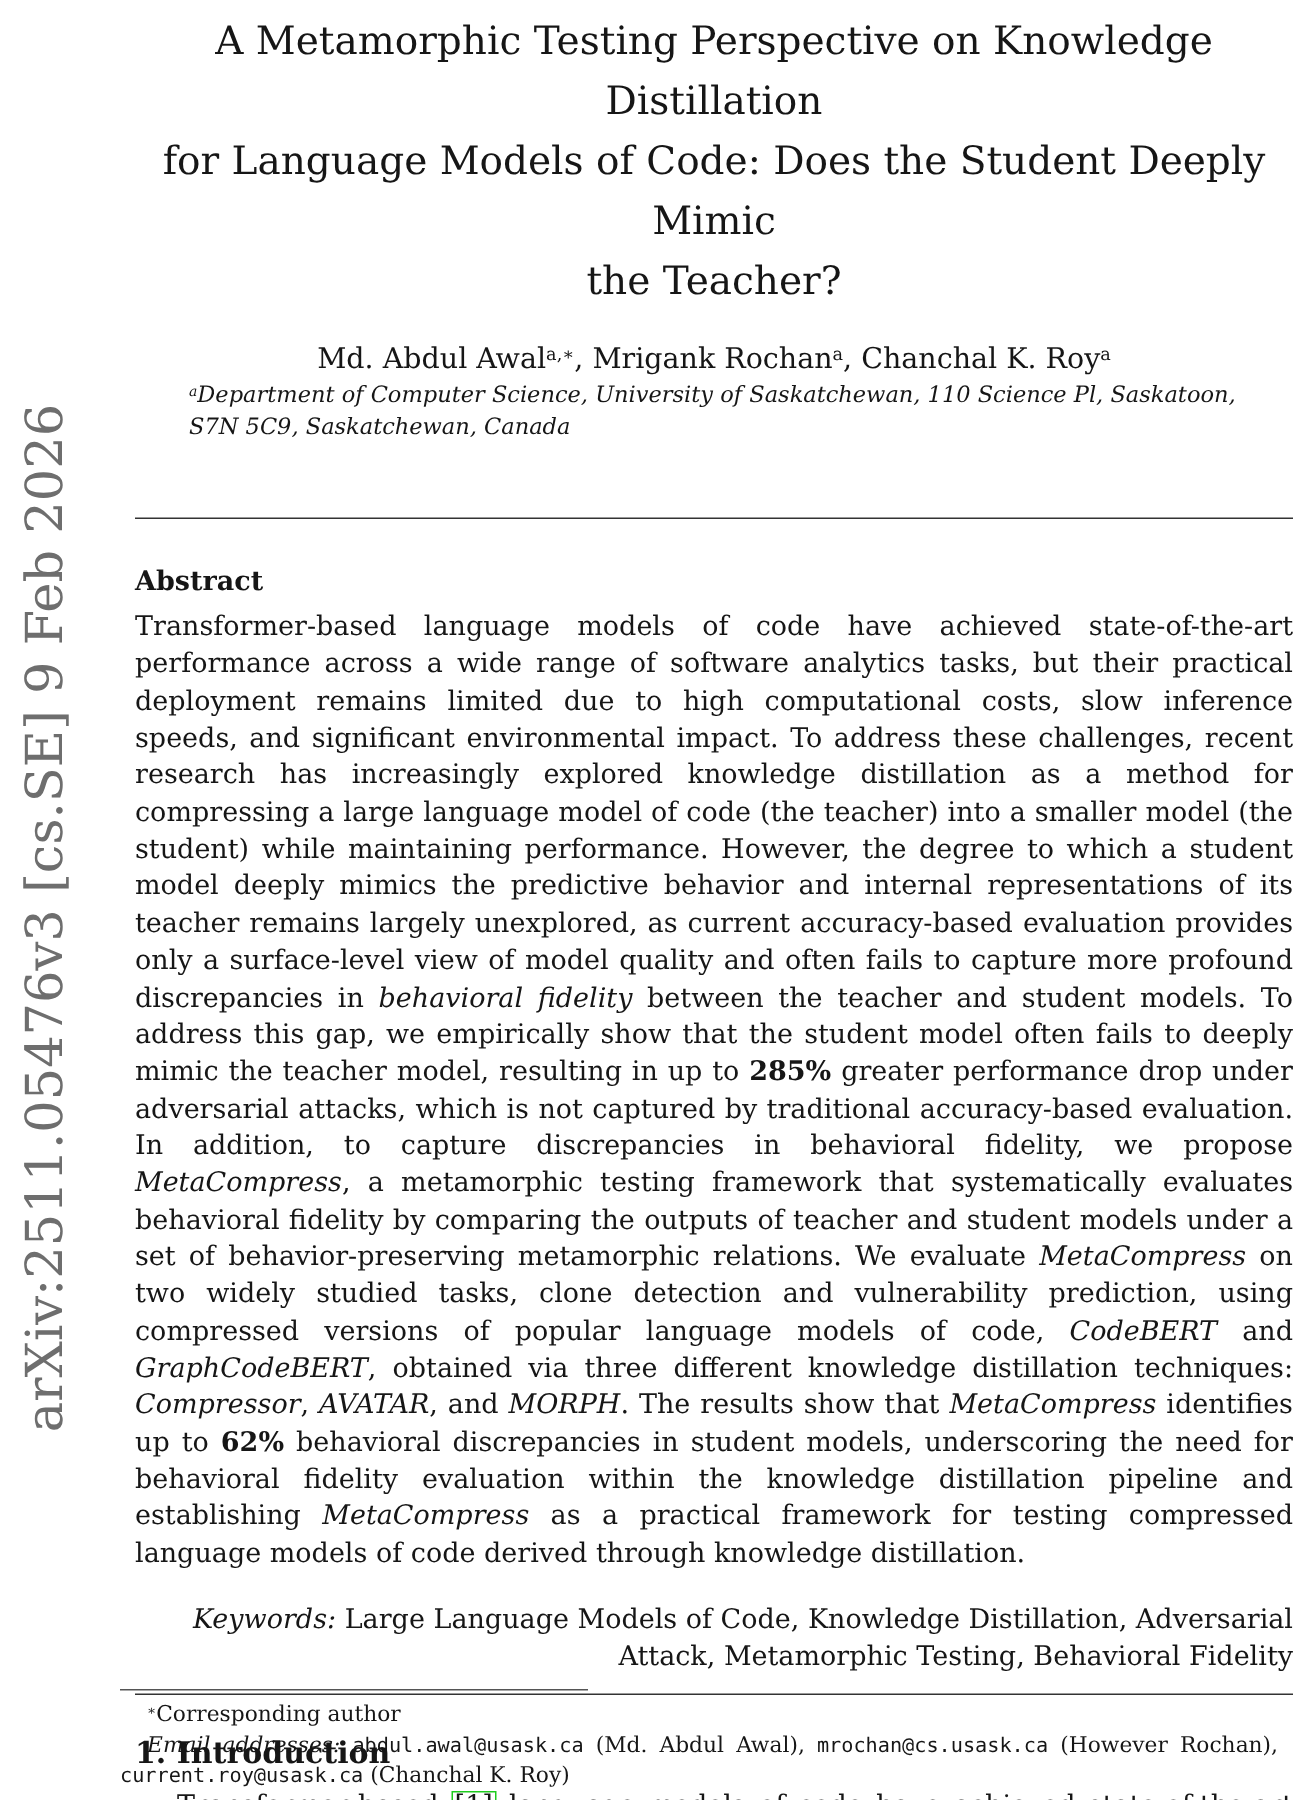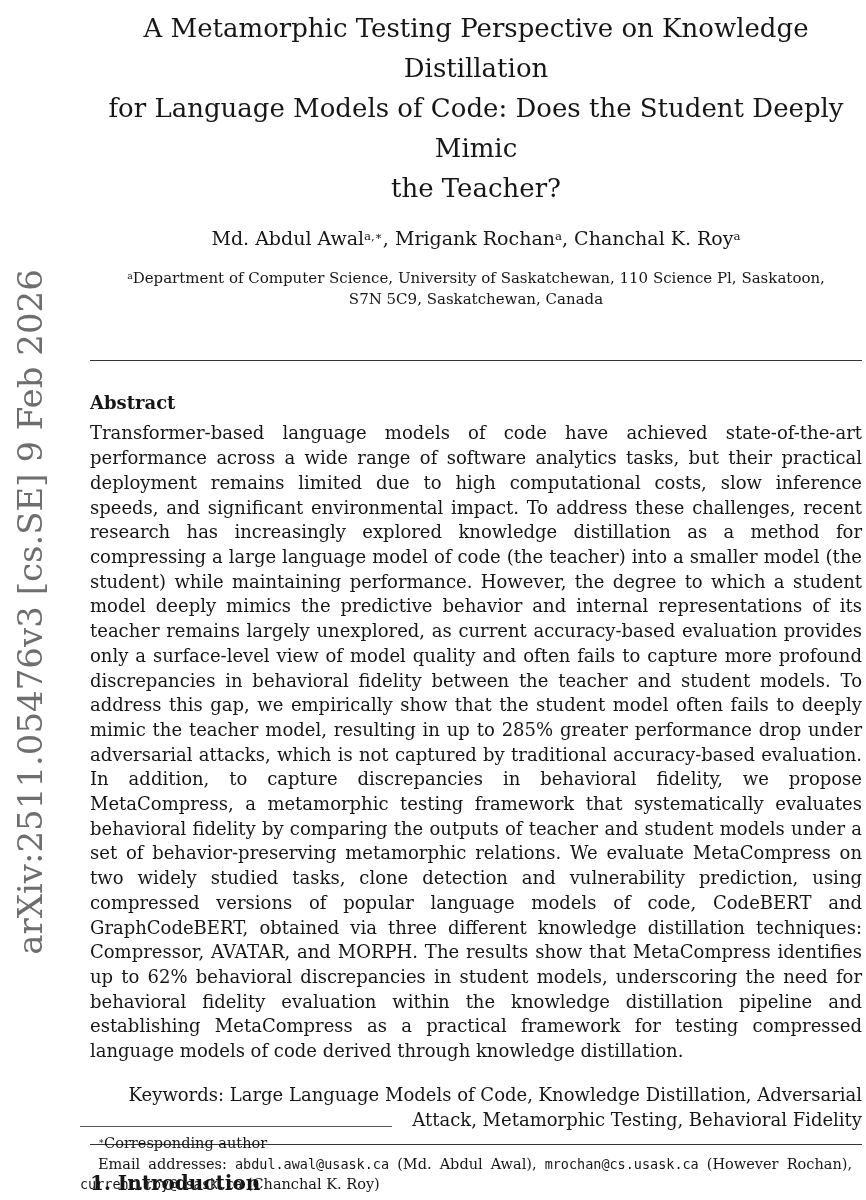--- a/index.html
+++ b/index.html
@@ -8,37 +8,37 @@
     font-family:"DejaVu Serif", serif;position:relative;overflow:hidden;
   }
   .watermark{
     position:absolute;top:612px;left:30px;
     transform:translate(-50%,-50%) rotate(-90deg);
     white-space:nowrap;font-size:34px;color:#6e6e6e;letter-spacing:0px;
   }
   .content{margin-left:90px;width:772px;padding-top:8px;}
   .title{font-size:26px;font-weight:normal;line-height:40px;text-align:center;margin:0 -14px 0 -14px;}
   .authors{margin-top:16px;text-align:center;font-size:19px;line-height:24px;}
-  .affiliation{margin-top:15px;text-align:center;font-size:15px;line-height:21px;width:700px;margin-left:auto;margin-right:auto;}
+  .affiliation{text-align:left;font-style:italic;font-size:15px;line-height:21px;width:700px;margin-left:auto;margin-right:auto;}
   .rule{border:none;border-top:1.6px solid #333;height:0;margin:0;}
   .rule-top{margin-top:50px;}
   .rule-bottom{margin-top:12px;}
   .abstract-heading{margin-top:30px;font-weight:bold;font-size:18px;line-height:24px;}
   .body-text{font-size:18px;line-height:24.7px;text-align:justify;margin:0;}
   .abstract{margin-top:6px;}
   .keywords{font-size:18px;line-height:25px;text-align:right;margin-bottom:0;}
   .section-heading{margin:26px 0 0 0;font-size:20px;font-weight:bold;line-height:24px;}
   .intro{margin-top:12px;}
   .intro .first-indent{display:inline-block;width:28px;}
   .footnote{position:absolute;left:80px;width:772px;top:1126px;font-size:14.5px;line-height:20.5px;}
   .footnote-rule{border:none;border-top:1.2px solid #555;width:312px;height:0;margin:0 0 4px 0;}
   .fn-line{text-indent:18px;}
   .fn-para{text-indent:18px;text-align:justify;}
-  .i{}
-  .b{font-weight:normal;}
+  .i{font-style:italic;}
+  .b{font-weight:bold;}
   .tt{font-family:"DejaVu Sans Mono", monospace;font-size:0.93em;}
   .sup{font-size:0.62em;vertical-align:0.45em;}
   .cite{border:1.5px solid #1ecc1e;padding:0 1px;line-height:1;display:inline-block;}
 </style>
 </head>
 <body>
 
 <div class="page">
 
   <div class="watermark">arXiv:2511.05476v3  [cs.SE]  9 Feb 2026</div>

